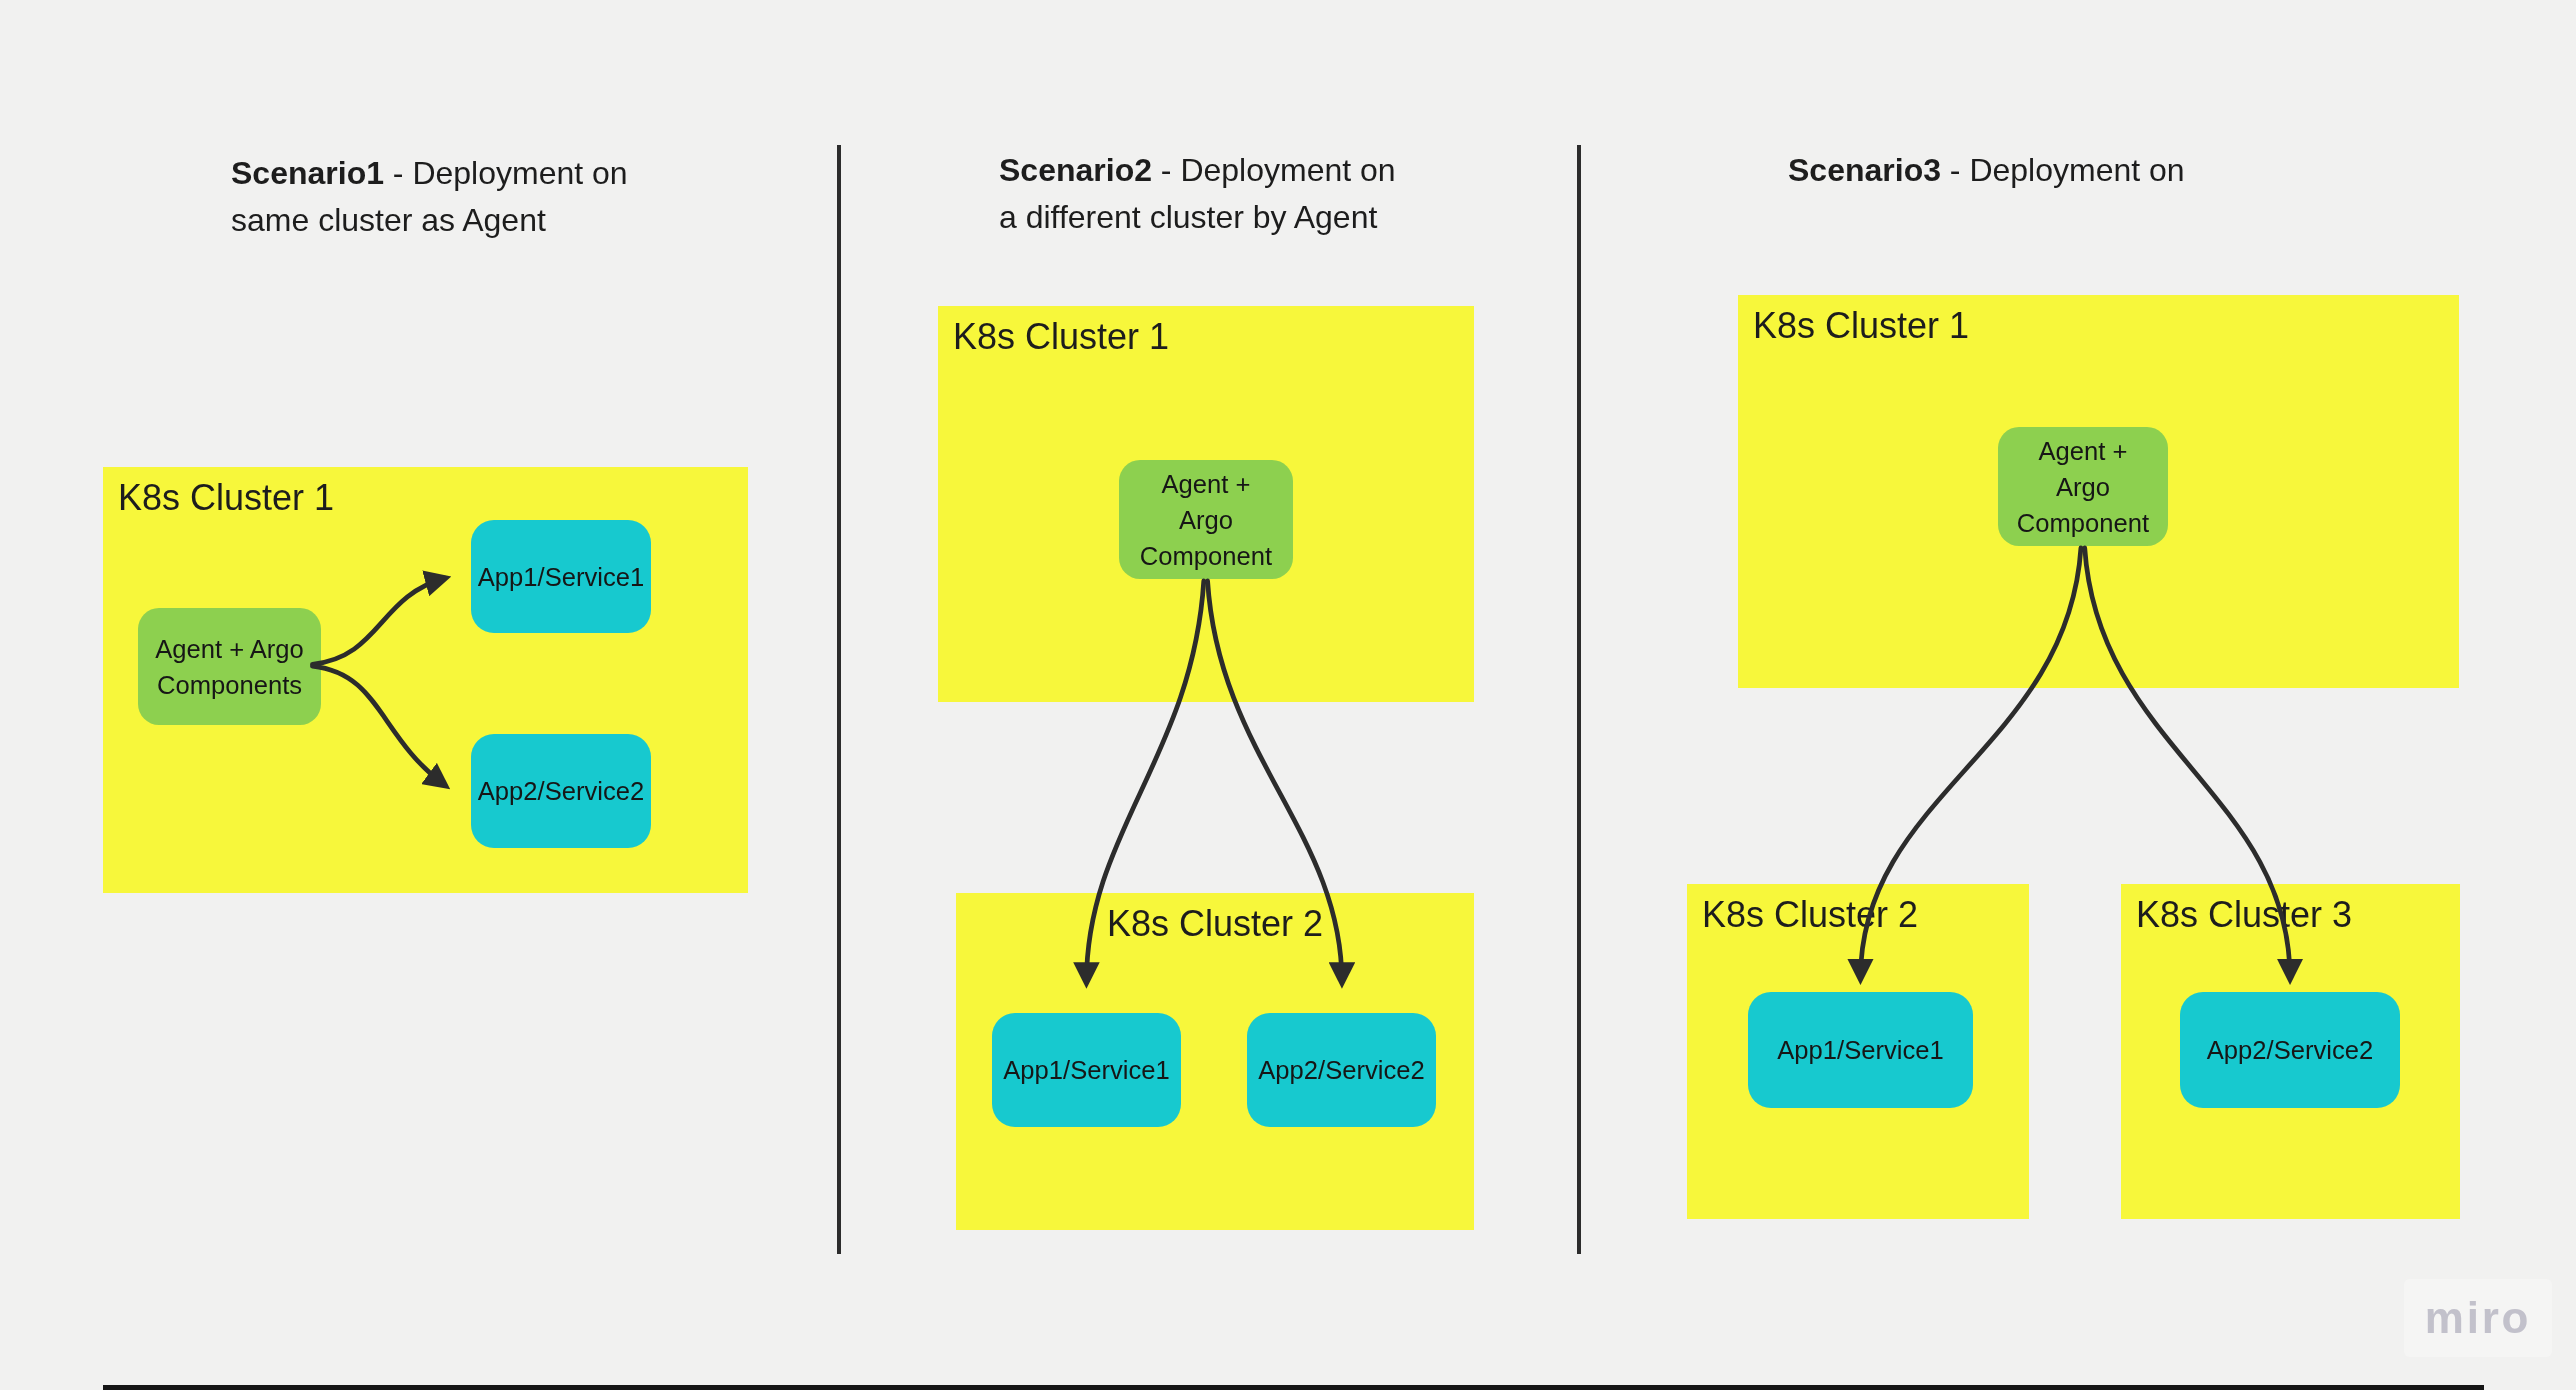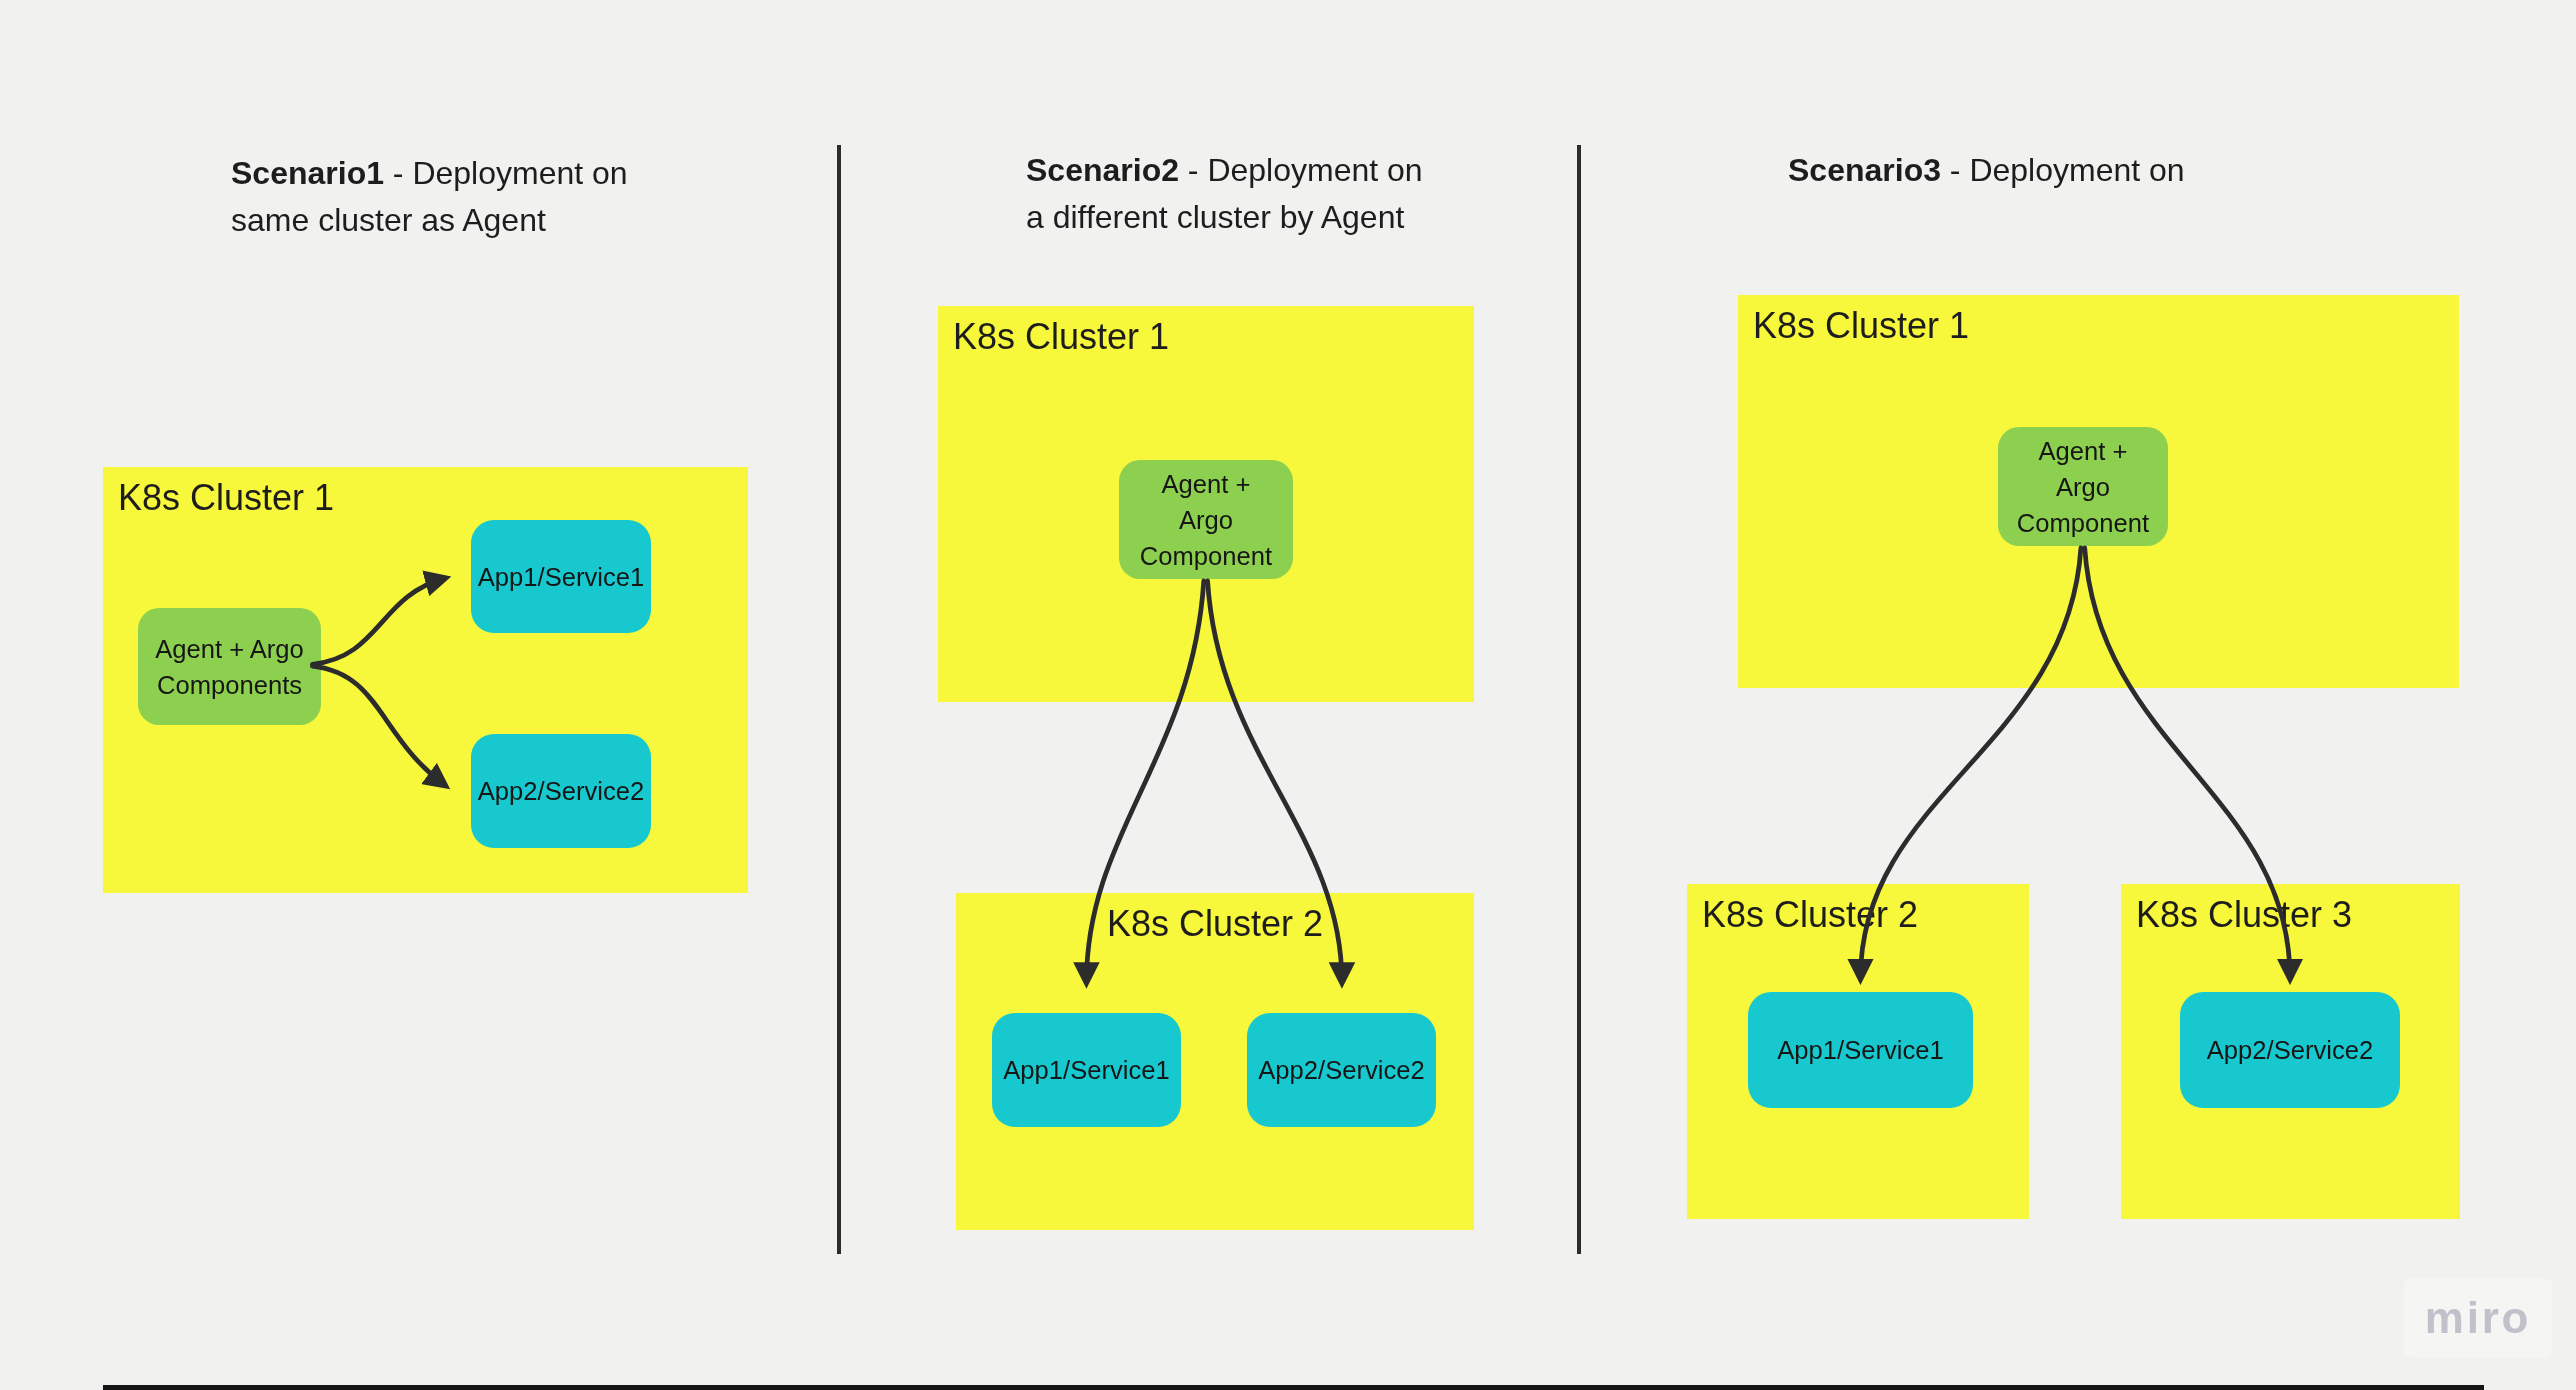--- a/index.html
+++ b/index.html
@@ -60,21 +60,21 @@
     <div>App1/Service1</div>
   </div>
 
   <div class="node cyan" style="left:471px;top:734px;width:180px;height:114px;">
     <div>App2/Service2</div>
   </div>
 
   <div class="divider" style="left:837px;top:145px;height:1109px;"></div>
   <div class="divider" style="left:1577px;top:145px;height:1109px;"></div>
 
-  <div class="title" style="left:999px;top:147px;margin-left:27px;">
+  <div class="title" style="left:999px;top:147px;">
     <div class="t-line"><span class="bold">Scenario2</span><span> - Deployment on</span></div>
     <div class="t-line">a different cluster by Agent</div>
   </div>
 
   <div class="cluster" style="left:938px;top:306px;width:536px;height:396px;">
     <div class="cluster-label tl">K8s Cluster 1</div>
   </div>
 
   <div class="node green" style="left:1119px;top:460px;width:174px;height:119px;">
     <div>Agent +</div>

